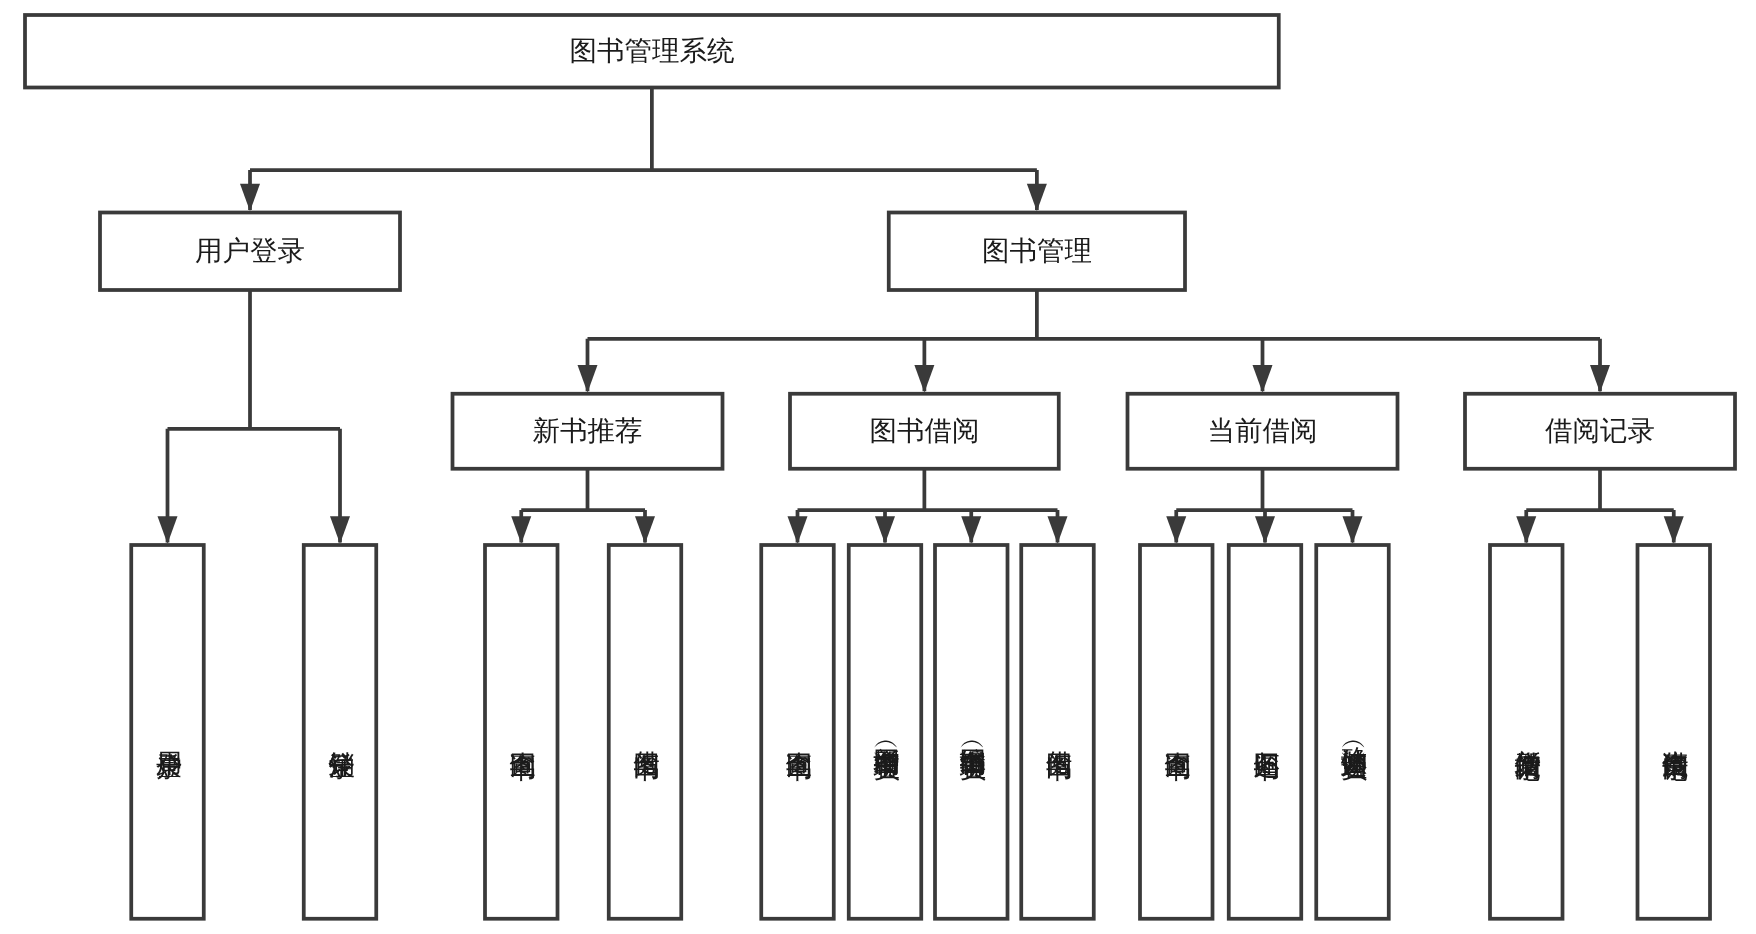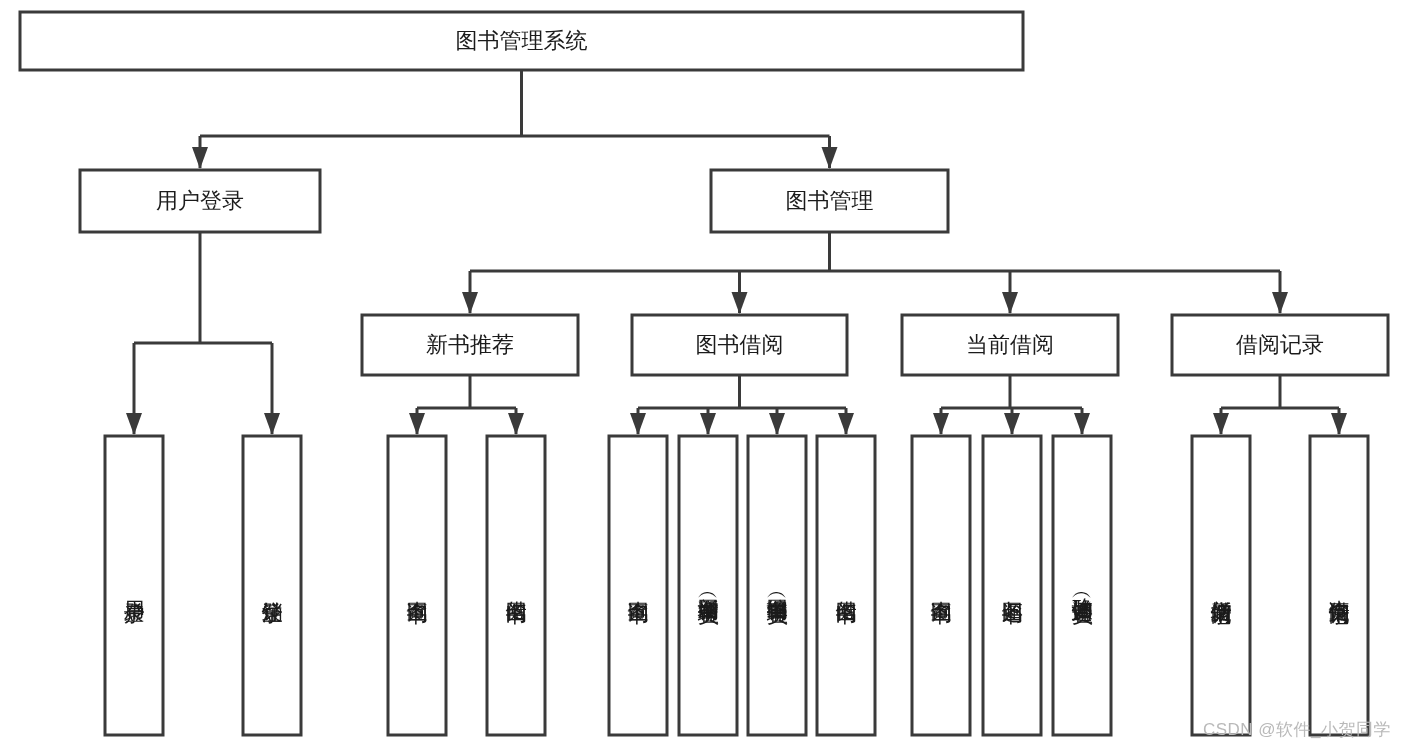--- a/index.html
+++ b/index.html
@@ -214,14 +214,13 @@
       <div class="leaf-label-v" style="left: 679px; top: 436px; width: 58px; height: 299px;">新增图书（管理员）</div>
       <div class="leaf-label-v" style="left: 748px; top: 436px; width: 58px; height: 299px;">编辑图书（管理员）</div>
       <div class="leaf-label-v" style="left: 817px; top: 436px; width: 58px; height: 299px;">借阅图书</div>
       <div class="leaf-label-v" style="left: 912px; top: 436px; width: 58px; height: 299px;">查询图书</div>
       <div class="leaf-label-v" style="left: 983px; top: 436px; width: 58px; height: 299px;">归还图书</div>
       <div class="leaf-label-v" style="left: 1053px; top: 436px; width: 58px; height: 299px;">确认归还（管理员）</div>
       <div class="leaf-label-v" style="left: 1192px; top: 436px; width: 58px; height: 299px;">新增借阅记录</div>
       <div class="leaf-label-v" style="left: 1310px; top: 436px; width: 58px; height: 299px;">查询借阅记录</div>
     </div>
 
-  <div class="watermark">CSDN @软件_小贺同学</div>
 </div>
 
 </body></html>

